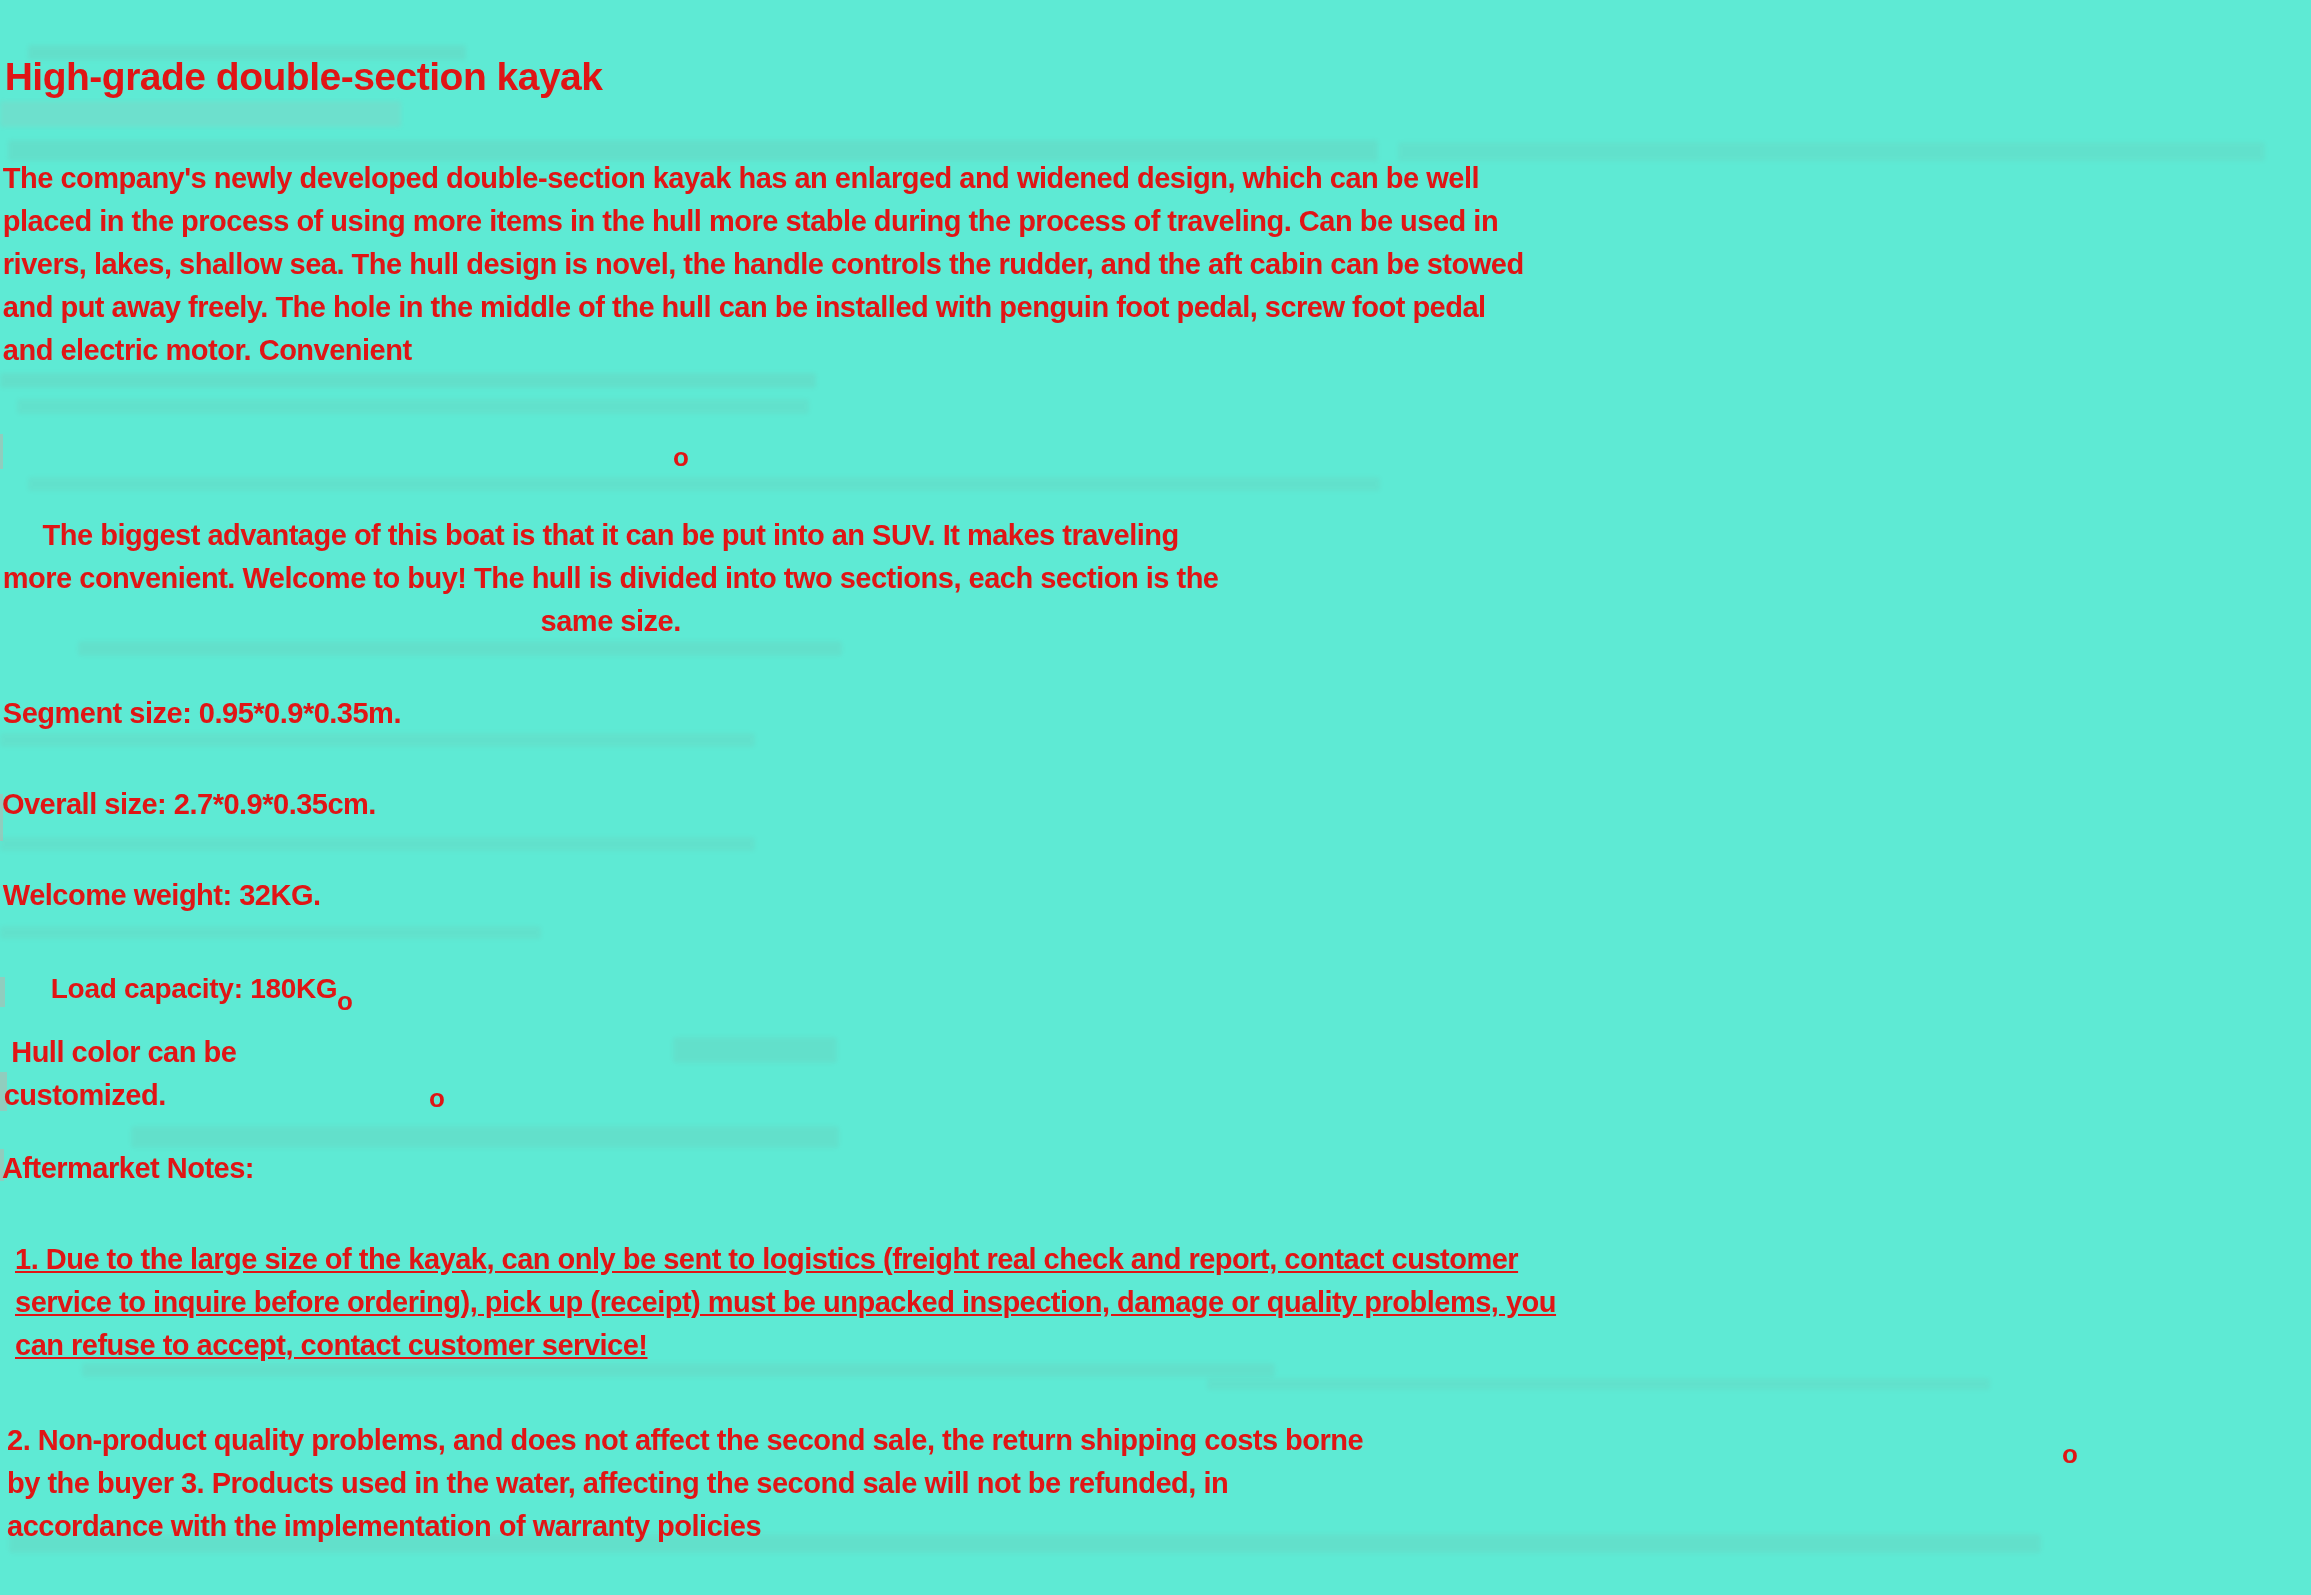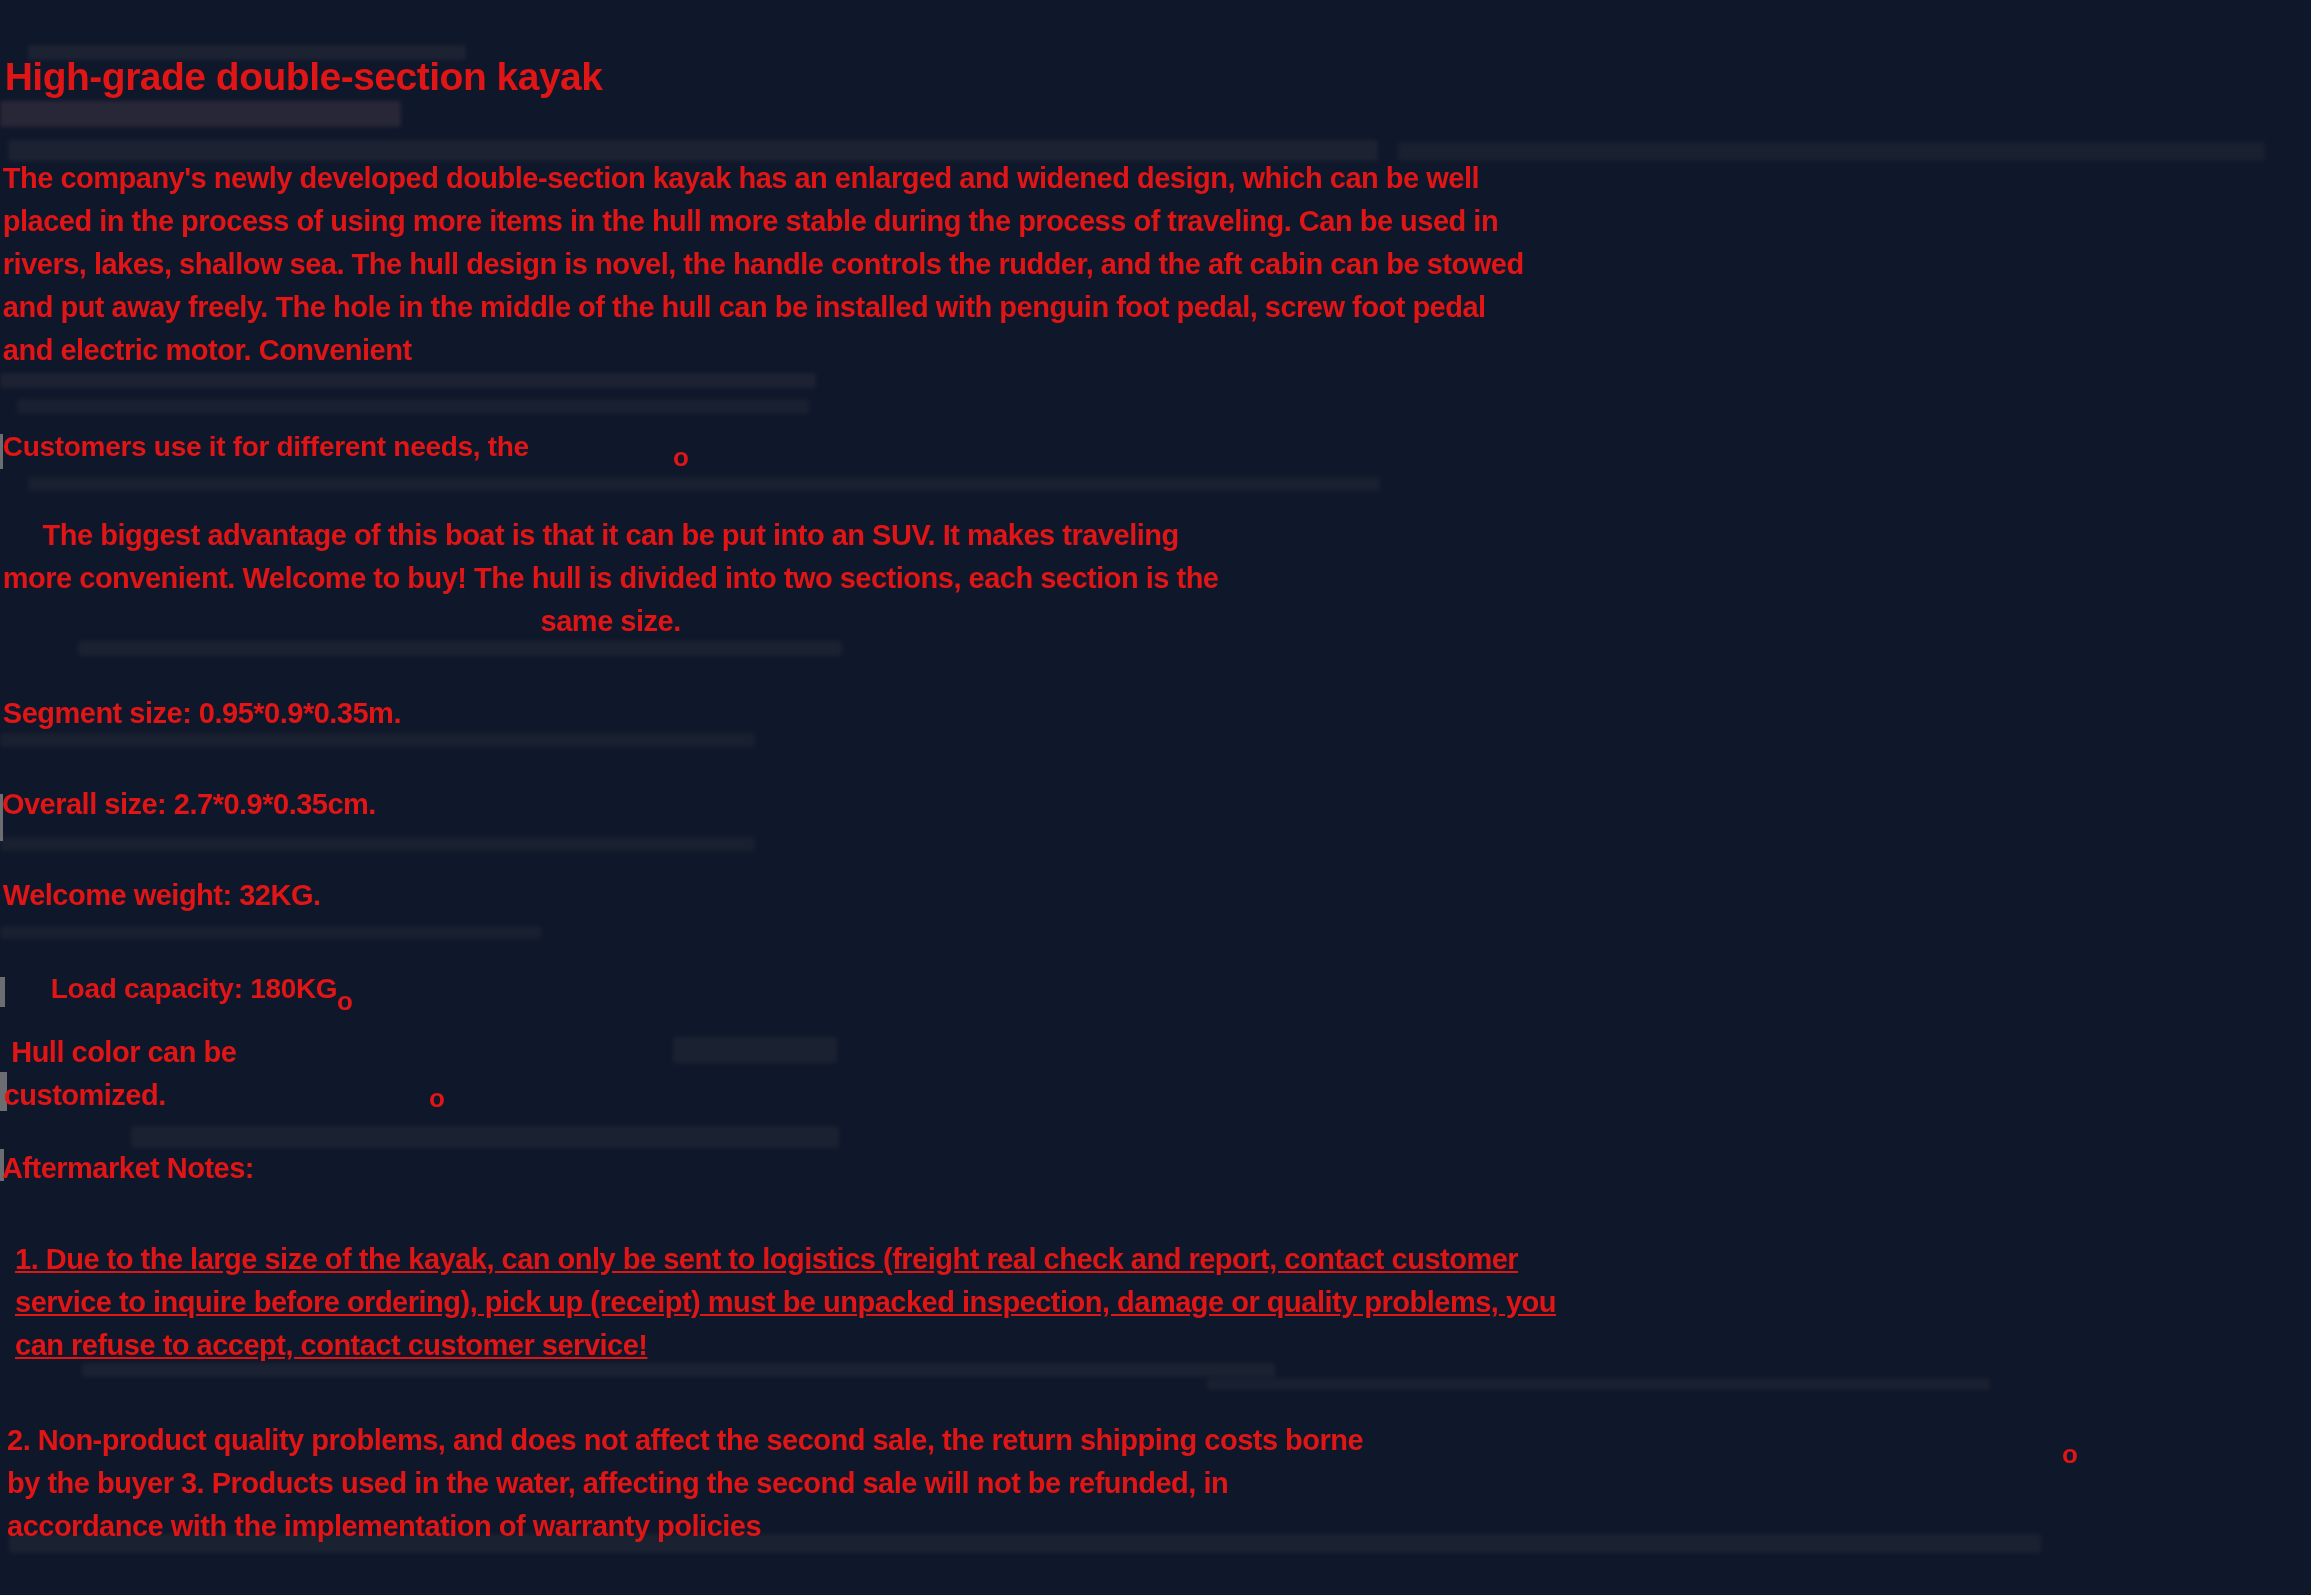--- a/index.html
+++ b/index.html
@@ -1,18 +1,18 @@
 <!DOCTYPE html>
 <html style="font-size:15px"><head>
 <meta charset="utf-8">
 <style>
   html,body { margin:0; padding:0; background:#ffffff; }
   .stage {
     position:relative; width:2312px; height:1596px;
-    background:#0f172a; overflow:hidden;
+    background:#5eead4; overflow:hidden;
     font-family:"Liberation Sans", sans-serif;
     font-weight:700; color:#e01515;
   }
   .txt { position:absolute; white-space:pre; }
   .big   { font-size:29px; line-height:43px; letter-spacing:-0.5px; }
   .title { font-size:39px; line-height:45px; letter-spacing:-0.5px; }
   .small { font-size:28px; line-height:32px; letter-spacing:-0.3px; }
   .omark { position:absolute; font-size:26px; line-height:1; }
   .ghost { position:absolute; background:#8d877b; opacity:0.10; filter:blur(1.9px); border-radius:2.8px; }
   .ghost-pink { position:absolute; background:#d89c9c; opacity:0.12; filter:blur(1.9px); border-radius:2.8px; }
@@ -48,21 +48,20 @@
   <div class="tick" style="left:0px; top:1149px; width:3.7px; height:32px;"></div>
 
   <div class="txt title" style="left:4.7px; top:54px;">High-grade double-section kayak</div>
 
   <div class="txt big" style="left:2.8px; top:157px;">The company's newly developed double-section kayak has an enlarged and widened design, which can be well
 placed in the process of using more items in the hull more stable during the process of traveling. Can be used in
 rivers, lakes, shallow sea. The hull design is novel, the handle controls the rudder, and the aft cabin can be stowed
 and put away freely. The hole in the middle of the hull can be installed with penguin foot pedal, screw foot pedal
 and electric motor. Convenient</div>
 
-  <div class="txt small" style="left:2.8px; top:431px;">Customers use it for different needs, the</div>
   <span class="omark" style="left:673px; top:444px;">o</span>
 
   <div class="txt big" style="left:2.8px; top:514px;text-align:center;">The biggest advantage of this boat is that it can be put into an SUV. It makes traveling
 more convenient. Welcome to buy! The hull is divided into two sections, each section is the
 same size.</div>
 
   <div class="txt big" style="left:2.8px; top:692px;">Segment size: 0.95*0.9*0.35m.</div>
 
   <div class="txt big" style="left:1.9px; top:783px;">Overall size: 2.7*0.9*0.35cm.</div>
 

